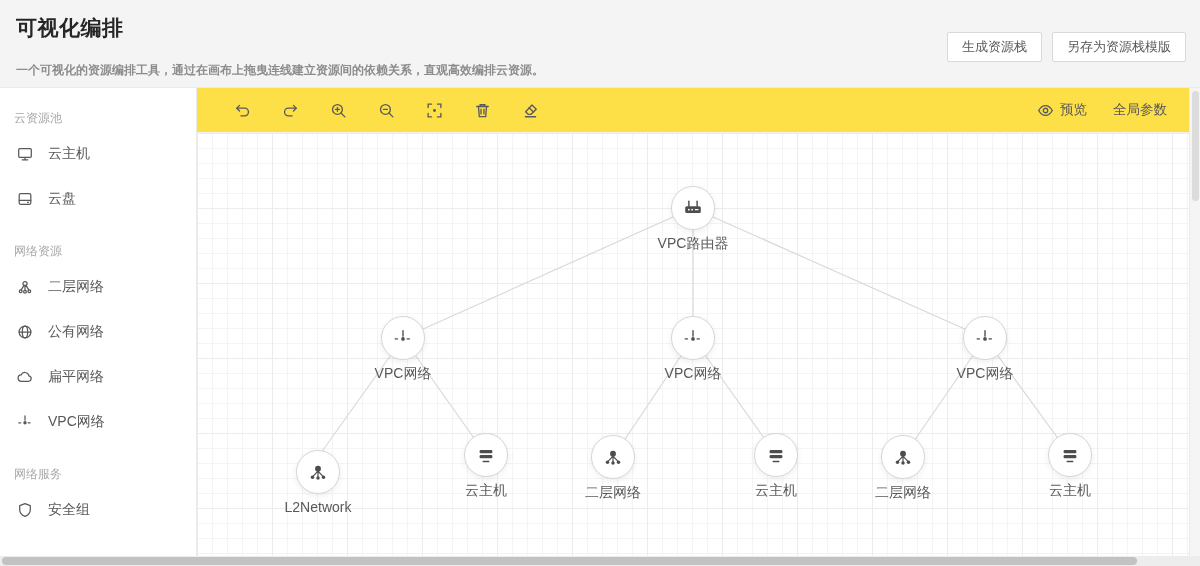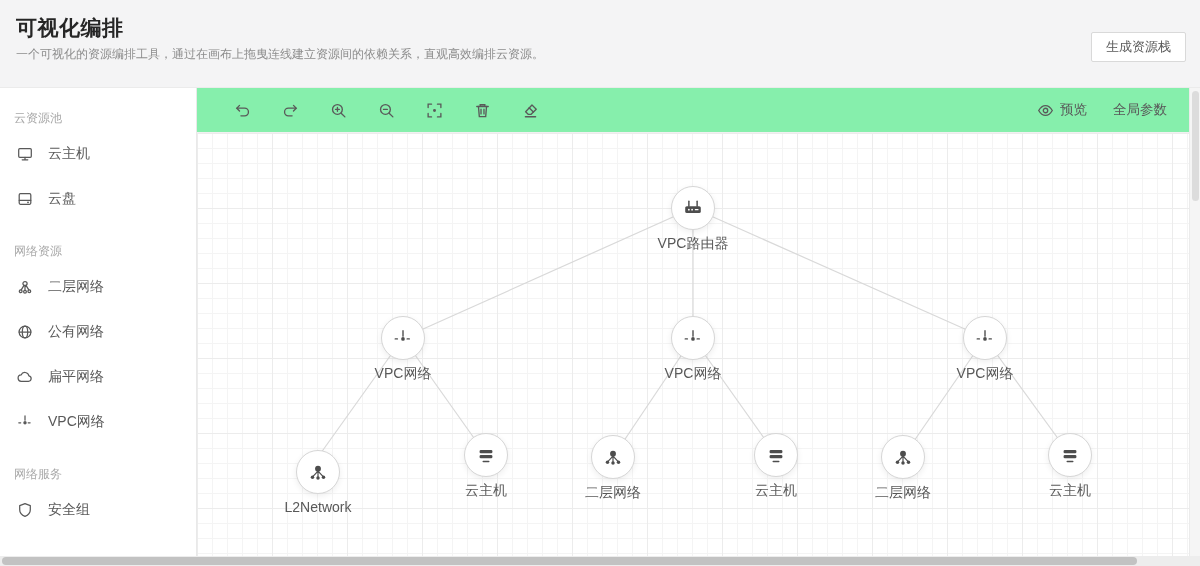--- a/index.html
+++ b/index.html
@@ -9,21 +9,21 @@
     background:#f4f4f5; color:#595959; font-size:14px;
   }
   .app { width:1200px; height:566px; display:flex; flex-direction:column; }
 
   
   .header {
     height:88px; background:#f4f4f5; position:relative;
     padding:14px 16px 0 16px; flex:0 0 auto; border-bottom:1px solid #ebebeb;
   }
   .page-title { font-size:21px; font-weight:700; color:#262626; letter-spacing:.5px; }
-  .page-subtitle { font-size:12px; color:#8c8c8c; margin-top:4px; }
+  .page-subtitle { font-size:12px; color:#8c8c8c; margin-top:20px;font-weight:bold; }
   .header-buttons { position:absolute; right:14px; top:32px; display:flex; gap:10px; }
   .btn {
     height:30px; padding:0 14px; background:#fff; border:1px solid #d9d9d9;
     border-radius:2px; font-size:13px; color:#595959; display:inline-flex;
     align-items:center; cursor:pointer; white-space:nowrap;
   }
 
   
   .body { flex:1 1 auto; display:flex; min-height:0; }
 
@@ -36,21 +36,21 @@
   .side-item {
     height:45px; display:flex; align-items:center; gap:15px; padding-left:17px;
     font-size:14px; color:#595959; cursor:grab;
   }
   .side-item svg { flex:0 0 auto; }
 
   
   .workspace { flex:1 1 auto; display:flex; flex-direction:column; background:#fff; min-width:0; }
   .toolbar {
     height:45px; flex:0 0 auto; display:flex; align-items:center;
-    padding:0 22px 0 36px; background:#86efac; border-bottom:1px solid #f1f1f1;
+    padding:0 22px 0 36px; background:#fde047; border-bottom:1px solid #f1f1f1;
   }
   .tool-group { display:flex; align-items:center; gap:30px; }
   .tool-btn { width:18px; height:18px; display:inline-flex; align-items:center; justify-content:center; cursor:pointer; }
   .toolbar-right { margin-left:auto; display:flex; align-items:center; gap:26px; }
   .toolbar-link { display:inline-flex; align-items:center; gap:6px; font-size:13.5px; color:#595959; cursor:pointer; white-space:nowrap; }
 
   
   .canvas {
     position:relative; flex:1 1 auto; overflow:hidden; background-color:#fff;
     background-image:
@@ -83,20 +83,21 @@
 </head>
 <body>
 
 <div class="app">
 
   <div class="header">
     <div class="page-title">可视化编排</div>
     <div class="page-subtitle">一个可视化的资源编排工具，通过在画布上拖曳连线建立资源间的依赖关系，直观高效编排云资源。</div>
     <div class="header-buttons">
       <button class="btn">生成资源栈</button>
+      <button class="btn">另存为资源栈模版</button>
     </div>
   </div>
 
   <div class="body">
 
     <aside class="sidebar">
       <div class="section-title">云资源池</div>
 
       <div class="side-item">
         <svg class="icon" viewBox="0 0 16 16" width="16" height="16">

